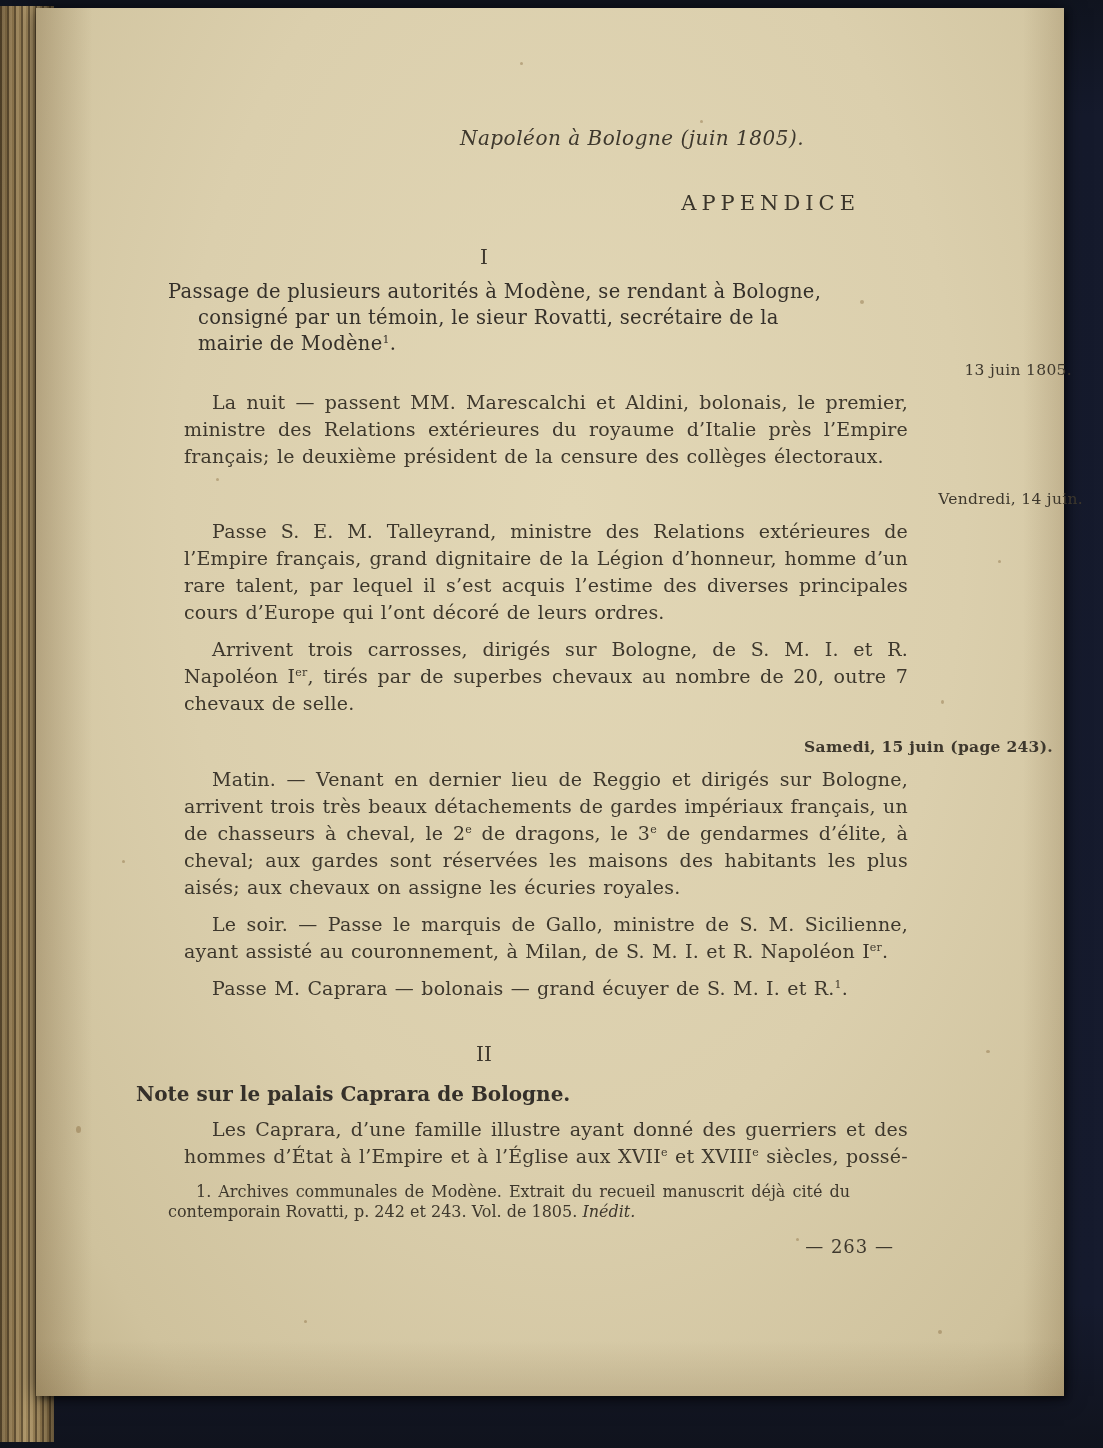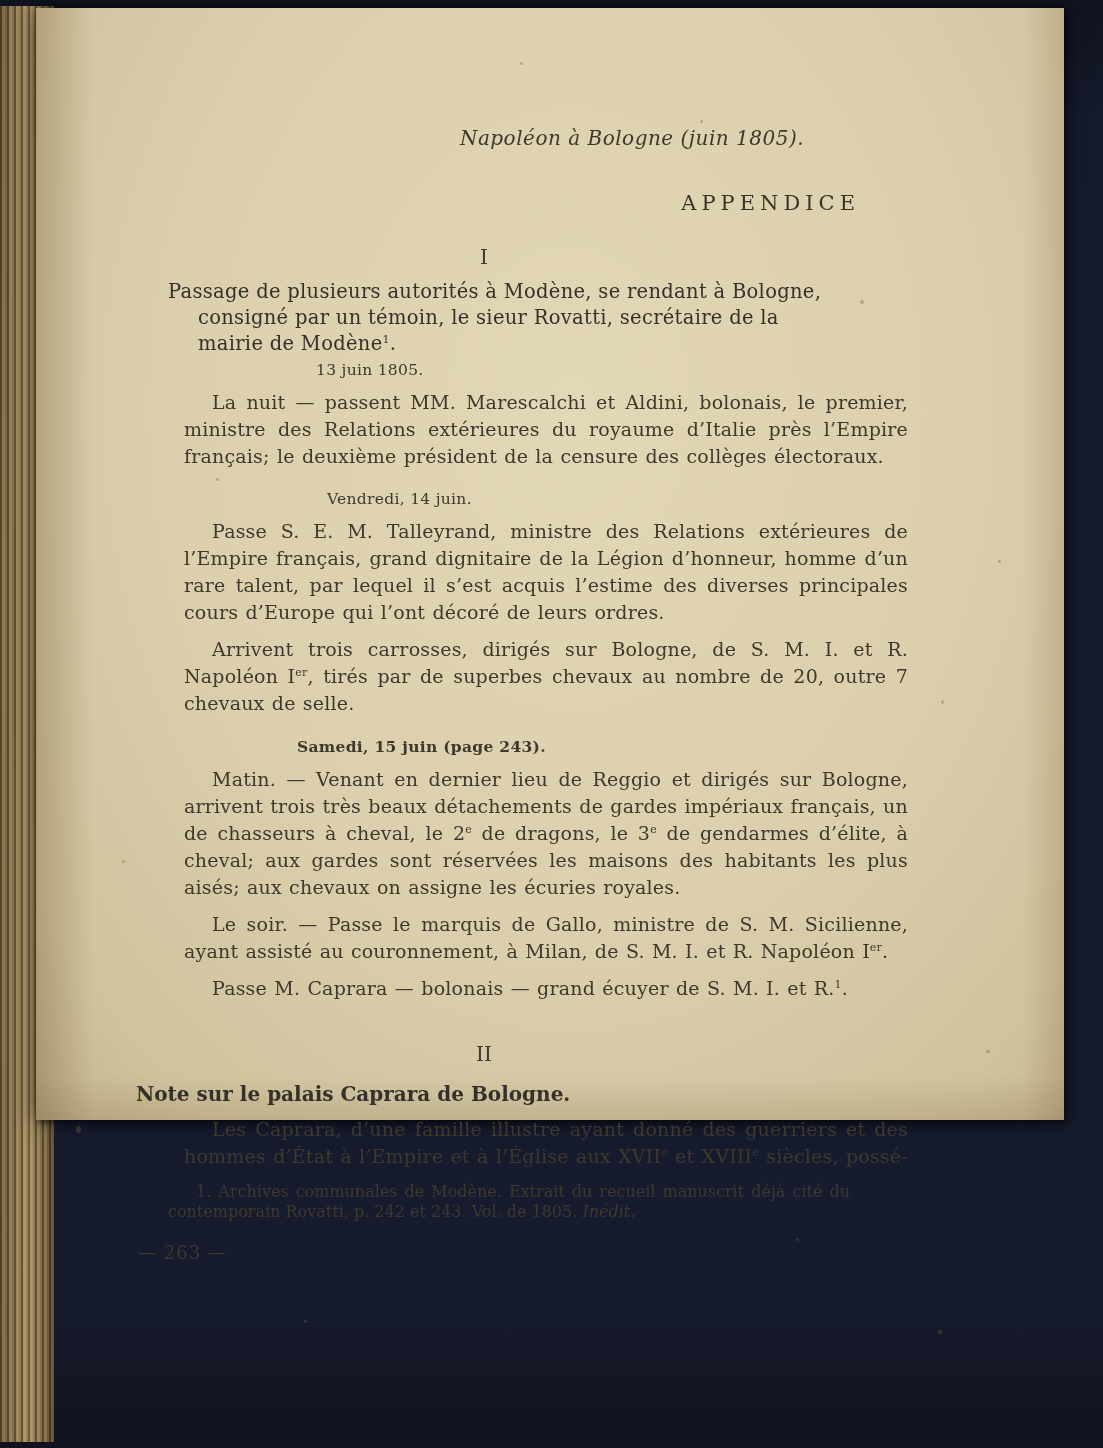--- a/index.html
+++ b/index.html
@@ -12,21 +12,21 @@
   }
   .backdrop { position: absolute; inset: 0; background: linear-gradient(180deg, #10141f 0%, #151a2c 8%, #161b2e 90%, #10131d 100%); }
   .book-edge {
     position: absolute; left: 0; top: 6px; width: 54px; height: 1436px;
     background:
       repeating-linear-gradient(90deg, rgba(55,42,24,0.55) 0 2px, rgba(205,180,132,0.20) 2px 5px, rgba(120,95,55,0.25) 5px 7px),
       linear-gradient(90deg, #31271733 0%, #8a744e 22%, #ab9468 52%, #7e6a46 82%, #4a3c26 100%),
       linear-gradient(180deg, #6b583a, #8d7850 40%, #7c6845 100%);
   }
   .page {
-    position: absolute; left: 36px; top: 8px; width: 1028px; height: 1112px;
+    position: absolute; left: 36px; top: 8px; width: 1028px; height: 1388px;
     background:
       linear-gradient(90deg, rgba(110,85,48,0.32) 0%, rgba(110,85,48,0.0) 5.5%),
       linear-gradient(270deg, rgba(110,85,48,0.20) 0%, rgba(110,85,48,0.0) 4%),
       linear-gradient(0deg, rgba(110,85,48,0.18) 0%, rgba(110,85,48,0.0) 4%),
       radial-gradient(ellipse at 52% 36%, #e2d7b6 0%, #dbcfad 52%, #cfc29d 86%, #c1b28b 100%);
     box-shadow: 0 0 20px rgba(0,0,0,0.6), 2px 3px 6px rgba(0,0,0,0.45);
   }
   .speck { position: absolute; border-radius: 50%; background: rgba(125,95,50,0.38); }
   .text-col { position: absolute; left: 132px; top: 0; width: 756px; color: #3e382d; }
 
@@ -41,34 +41,34 @@
   .section-num { margin-top: 30px; font-size: 20px; text-align: center; transform: translateX(-62px); }
   .section-num.s2 { margin-top: 40px; }
   .heading1 {
     margin-top: 10px; font-weight: normal; font-size: 19.5px; line-height: 26px;
     width: 660px; padding-left: 30px; text-indent: -30px; letter-spacing: 0.3px; color: #35302a;
   }
   .heading2 {
     margin-top: 16px; font-weight: bold; font-size: 20px;
     text-align: left; transform: translateX(-32px); color: #35302a;
   }
-  .date { font-size: 15.5px; text-align: left; margin: 12px 0 8px; letter-spacing: 0.3px; }
+  .date { font-size: 15.5px; text-align: right; margin: 12px 0 8px; letter-spacing: 0.3px; }
   .date.d1 { transform: translateX(148px); margin-top: 4px; }
   .date.d2 { transform: translateX(159px); margin-top: 20px; }
   .date.d3 { transform: translateX(129px); margin-top: 20px; font-weight: bold; }
   .para {
     font-size: 19px; line-height: 27px; text-align: justify;
     text-indent: 28px; margin: 10px 16px; letter-spacing: 0.2px; word-spacing: 1px;
   }
   sup { font-size: 11px; line-height: 0; }
   .footnote {
     margin-top: 12px; width: 682px; font-size: 16px; line-height: 20px;
     text-align: justify; text-indent: 28px;
   }
-  .page-num { margin-top: 20px; font-size: 18px; text-align: left; transform: translateX(-30px); letter-spacing: 1px; }
+  .page-num { margin-top: 14px; font-size: 18px; text-align: right; transform: translateX(-30px); letter-spacing: 1px; }
 </style>
 </head>
 <body>
 
 <div class="backdrop">
   <div class="book-edge"></div>
 
   <div class="page">
     <div class="speck" style="left:824px; top:292px; width:4px; height:4px;"></div>
     <div class="speck" style="left:962px; top:552px; width:3px; height:3px;"></div>

